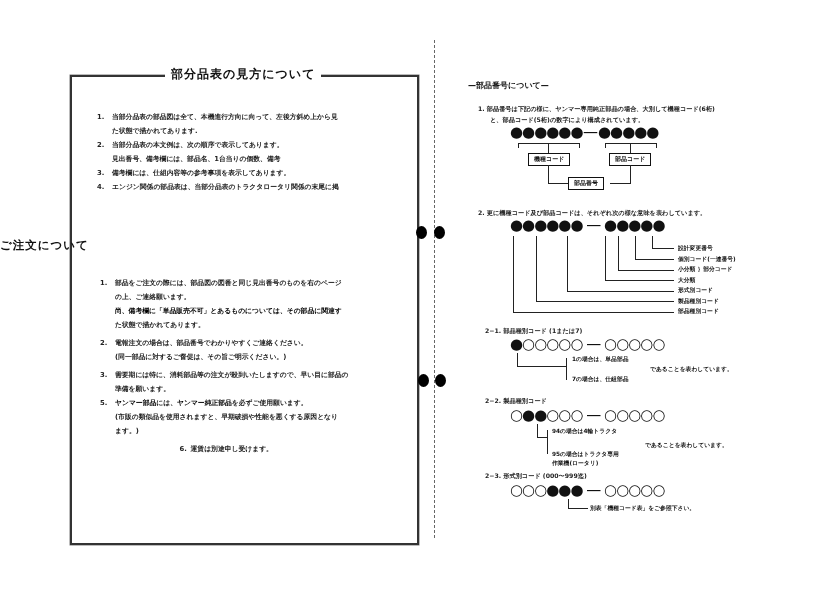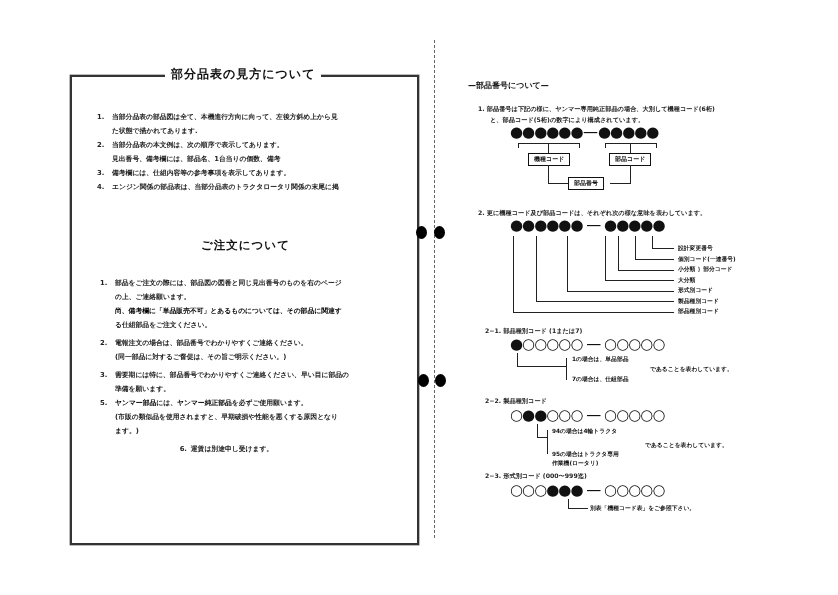--- a/index.html
+++ b/index.html
@@ -12,21 +12,21 @@
   .frame {
     left:70px; top:75px; width:345px; height:466px;
     border:2px solid #333; border-style:solid;
     box-shadow: 0 0 0 0.5px #777;
   }
   .frame-title {
     left:165px; top:66px; background:#fff; padding:0 6px;
     font-size:12px; font-weight:bold; letter-spacing:1px;
   }
   .sec-title {
-    left:0; width:491px; text-align:center; font-size:11.5px; font-weight:bold; letter-spacing:1px;
+    left:0; width:491px; font-size:11.5px; font-weight:bold; letter-spacing:1px;
   }
   .item { font-size:6.8px; line-height:14px; white-space:nowrap; font-weight:bold; color:#222; }
   .item .num { display:inline-block; width:15px; }
   .item .cont { padding-left:15px; display:block; }
   .bold { font-weight:900; color:#000; }
   
   .hole { width:11px; height:13px; border-radius:50%; background:#000; }
   .fold { left:434px; top:40px; width:1px; height:500px; background:repeating-linear-gradient(#666 0 3px, transparent 3px 5px); }
   
   .r-heading { font-size:8px; font-weight:bold; }
@@ -51,24 +51,24 @@
   <div class="item"><span class="num">3.</span><span>備考欄には、仕組内容等の参考事項を表示してあります。</span></div>
   <div class="item"><span class="num">4.</span><span>エンジン関係の部品表は、当部分品表のトラクタロータリ関係の末尾に掲</span></div>
 </div>
 
 <div class="abs sec-title" style="top:238px;">ご注文について</div>
 
 <div class="abs" style="left:100px; top:276px;">
   <div class="item"><span class="num">1.</span><span>部品をご注文の際には、部品図の図番と同じ見出番号のものを右のページ</span>
     <span class="cont">の上、ご連絡願います。</span>
     <span class="cont bold">尚、備考欄に「単品販売不可」とあるものについては、その部品に関連す</span>
-    <span class="cont">る仕組部品をご注文ください。</span></div>
+    <span class="cont">た状態で描かれてあります。</span></div>
   <div class="item" style="margin-top:4px;"><span class="num">2.</span><span>電報注文の場合は、部品番号でわかりやすくご連絡ください。</span>
     <span class="cont">(同一部品に対するご督促は、その旨ご明示ください。)</span></div>
-  <div class="item" style="margin-top:4px;"><span class="num">3.</span><span>需要期には特に、部品番号でわかりやすくご連絡ください、早い目に部品の</span>
+  <div class="item" style="margin-top:4px;"><span class="num">3.</span><span>需要期には特に、消耗部品等の注文が殺到いたしますので、早い目に部品の</span>
     <span class="cont">準備を願います。</span></div>
   <div class="item" style="margin-top:0;"><span class="num">5.</span><span class="bold">ヤンマー部品</span><span>には、</span><span class="bold">ヤンマー純正部品</span><span>を必ずご使用願います。</span>
     <span class="cont">(市販の類似品を使用されますと、早期破損や性能を悪くする原因となり</span>
     <span class="cont">ます。)</span></div>
   <div class="item" style="margin-top:4px;text-align:center;"><span class="num">6.</span><span>運賃は別途申し受けます。</span></div>
 </div>
 
 <div class="abs fold"></div>
 <div class="abs hole" style="left:416px; top:226px;"></div>
 <div class="abs hole" style="left:434px; top:226px;"></div>

